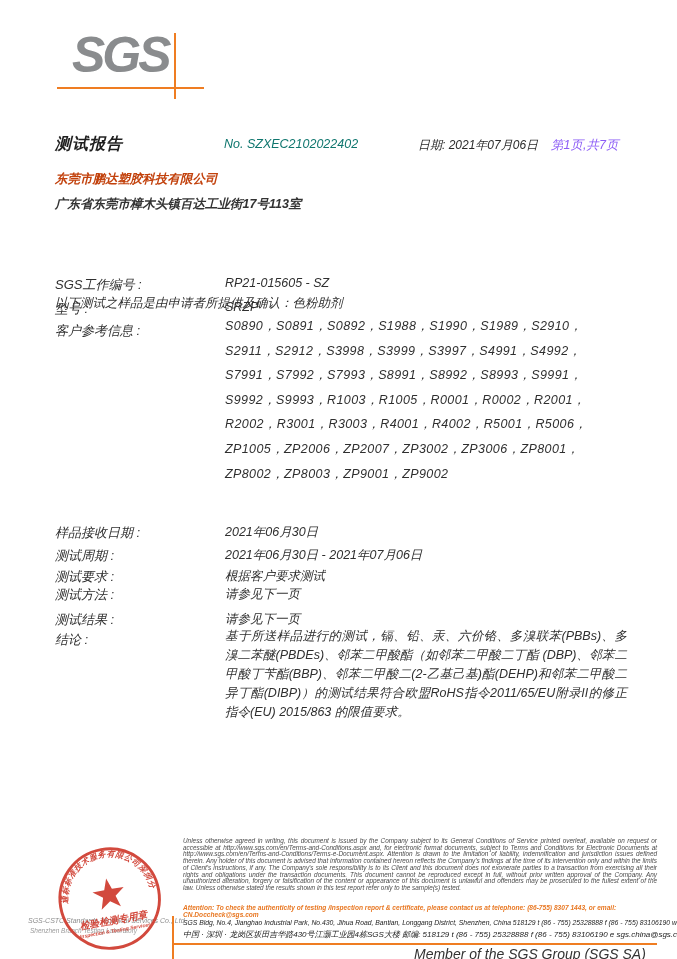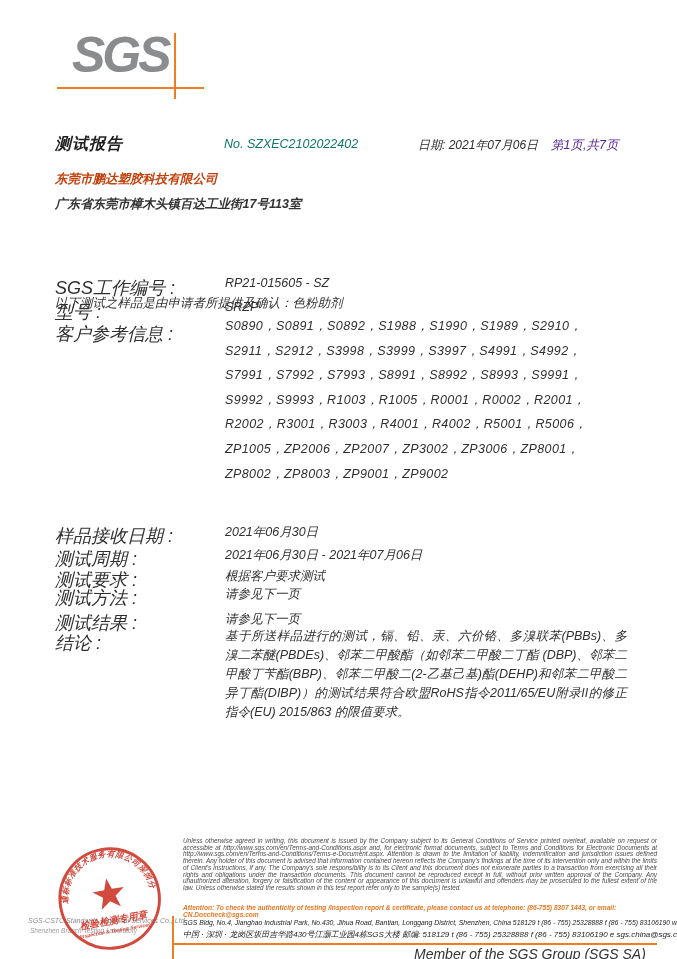--- a/index.html
+++ b/index.html
@@ -12,29 +12,29 @@
     position:absolute;left:72px;top:30px;font-size:50px;font-weight:700;
     color:#8a8c8e;letter-spacing:-3px;line-height:1;
   }
   .logo-underline{position:absolute;left:57px;top:87px;width:147px;height:2px;background:#ef7d22;}
   .logo-vline{position:absolute;left:174px;top:33px;width:2px;height:66px;background:#ef7d22;}
 
   .title-row{position:absolute;left:0;top:128px;width:677px;height:22px;margin-top:6px;}
   .doc-title{position:absolute;left:55px;top:0;font-size:16px;font-weight:700;color:#1e1e1e;letter-spacing:1px;}
   .report-no{position:absolute;left:224px;top:3px;font-size:12.5px;color:#0f766e;}
   .report-date{position:absolute;left:418px;top:3px;font-size:12px;color:#2a2a2a;}
-  .page-info{position:absolute;left:551px;top:3px;font-size:12.5px;color:#4c1d95;}
+  .page-info{position:absolute;left:551px;top:3px;font-size:12.5px;color:#8b5cf6;}
 
   .company-name{position:absolute;left:55px;top:171px;font-size:12.5px;font-weight:600;color:#c2410c;}
   .company-address{position:absolute;left:55px;top:196px;font-size:12.5px;font-weight:600;color:#333;}
 
   .intro{position:absolute;left:55px;top:251px;font-size:12.5px;color:#2f2f2f;margin-top:44px;}
 
   .row{position:absolute;left:0;width:677px;}
-  .lbl{position:absolute;left:55px;top:0;font-size:18px;color:#2f2f2f;}
+  .lbl{position:absolute;left:55px;top:0;font-size:13px;color:#2f2f2f;}
   .val{position:absolute;left:225px;top:0;font-size:12.5px;color:#2f2f2f;}
 
   .codes{position:absolute;left:225px;top:314px;font-size:12.5px;color:#2f2f2f;line-height:24.6px;letter-spacing:0.4px;}
   .codes div{height:24.6px;}
 
   .conclusion{position:absolute;left:225px;top:627px;width:402px;font-size:12.5px;line-height:19px;color:#2f2f2f;text-align:justify;}
 
   
   .legal{position:absolute;left:183px;top:838px;width:474px;font-size:6.4px;line-height:6.7px;color:#4a4a4a;text-align:justify;}
   .attention{position:absolute;left:183px;top:904px;width:474px;font-size:6.6px;line-height:7.2px;font-weight:700;color:#e87722;}

